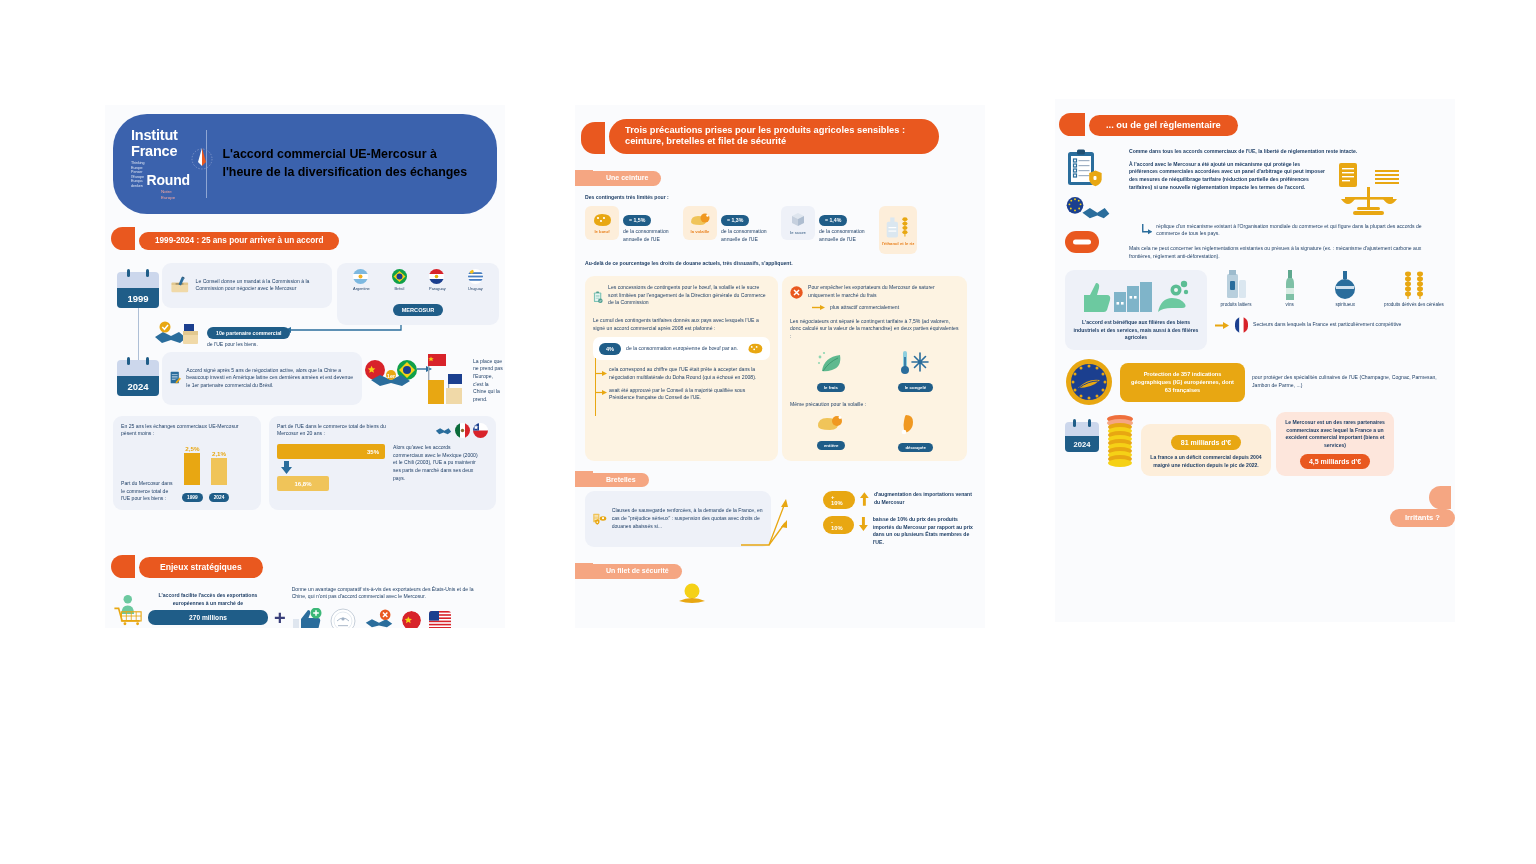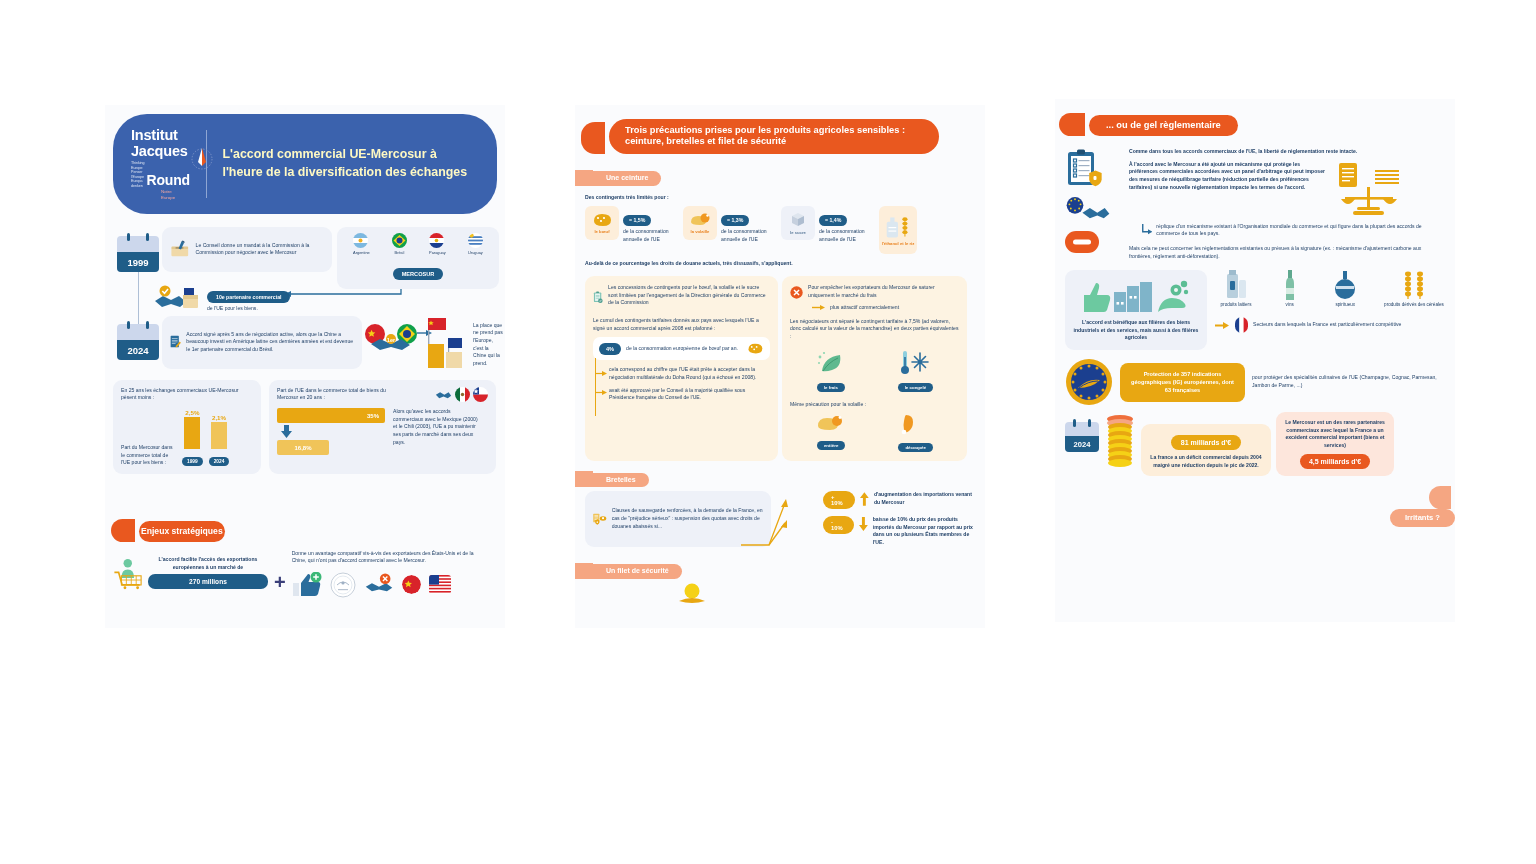--- a/index.html
+++ b/index.html
@@ -22,21 +22,21 @@
   .tab-nub { width:24px; height:23px; background:#e9581f; border-radius:14px 0 0 14px; margin-right:4px; }
   .tab-nub.salmon{ background:#f5a682; }
   .tab-nub.green { background:#4cb98b; }
 
   .hdr-pill { background:#3b62ad; border-radius:34px; display:flex; align-items:center;
     padding:14px 18px; gap:14px; }
   .logo-txt { color:#fff; font-weight:bold; font-size:14.5px; line-height:1.08; letter-spacing:-.2px; }
   .logo-sub { font-size:3.6px; font-weight:normal; line-height:1.25; color:#dfe6f4; margin-top:2px;}
   .logo-foot{ font-size:4.4px; color:#f3a6a0; margin-top:1px; line-height:1.2;}
   .vdiv { width:1px; align-self:stretch; background:#8fa6d3; margin:2px 2px; }
-  .hdr-title { color:#fef9c3; font-weight:bold; font-size:12.4px; line-height:1.42; }
+  .hdr-title { color:#000000; font-weight:bold; font-size:12.4px; line-height:1.42; }
 
   .card { background:#eef1f8; border-radius:9px; }
   .card-cream { background:#fdf3e2; border-radius:9px; }
   .card-white { background:#ffffff; border-radius:7px; }
   .card-peach { background:#fde6dc; border-radius:9px; }
   .card-sand  { background:#fdeeda; border-radius:9px; }
 
   .txt { color:#1f3f66; font-size:5.1px; line-height:1.5; }
   .txt-sm { font-size:4.6px; }
 
@@ -73,21 +73,21 @@
 </head>
 <body>
 
 <div class="stage">
 
 <div class="page" id="page-left">
 
   <div class="hdr-pill" style="margin:9px 8px 0 8px;">
     <div style="position:relative;">
       <div class="logo-txt">Institut</div>
-      <div class="logo-txt">Jacques</div>
+      <div class="logo-txt">France</div>
       <div style="display:flex;align-items:flex-end;gap:2px;">
         <div>
           <div class="logo-sub" style="white-space:pre-line;">Thinking Europe
 Penser l'Europe
 Europa denken</div>
         </div>
         <div class="logo-txt" style="font-size:14px;">Round</div>
       </div>
       <div class="logo-foot" style="white-space:pre-line;margin-left:30px;">Notre
 Europe</div>
@@ -95,20 +95,24 @@
       <svg width="22" height="30" viewBox="0 0 22 30" style="position:absolute;left:60px;top:16px;">
         <circle cx="11" cy="15" r="10" fill="none" stroke="#7b94c9" stroke-width="1" stroke-dasharray="1.4 1.6"></circle>
         <path d="M11 4 L15 18 L11 22 Z" fill="#e9581f"></path>
         <path d="M11 4 L7 18 L11 22 Z" fill="#ffffff"></path>
       </svg>
     </div>
     <div class="vdiv"></div>
     <div class="hdr-title">L'accord commercial UE-Mercosur à l'heure de la diversification des échanges</div>
   </div>
 
+  <div class="ribbon-wrap" style="margin:13px 0 0 6px;">
+    <div class="tab-nub"></div>
+    <div class="ribbon orange" style="font-size:8.2px;padding:4px 16px;">1999-2024 : 25 ans pour arriver à un accord</div>
+  </div>
 
   <div style="position:relative;margin-top:10px;height:150px;">
     <div class="vline" style="left:33px;top:38px;height:98px;"></div>
 
     <div class="yearbox" style="position:absolute;left:12px;top:12px;">
       <div class="ypin" style="left:10px;"></div>
       <div class="ypin" style="left:29px;"></div>
       <span>1999</span>
     </div>
     <div class="card" style="position:absolute;left:57px;top:3px;width:170px;height:45px;display:flex;align-items:center;gap:5px;padding:0 7px;">
@@ -296,21 +300,21 @@
           </div>
           <div class="bar-amber-l" style="width:52px;height:15px;border-radius:2px;display:flex;align-items:center;justify-content:center;color:#fff;font-weight:bold;font-size:6px;">16,8%</div>
         </div>
         <div class="txt" style="width:88px;">Alors qu'avec les accords commerciaux avec le Mexique (2000) et le Chili (2003), l'UE a pu maintenir ses parts de marché dans ses deux pays.</div>
       </div>
     </div>
   </div>
 
   <div class="ribbon-wrap" style="margin:14px 0 0 6px;">
     <div class="tab-nub"></div>
-    <div class="ribbon orange" style="font-size:8.6px;padding:5px 2px;margin-top:33px;">Enjeux stratégiques</div>
+    <div class="ribbon orange" style="font-size:8.6px;padding:5px 21px;margin-top:33px;">Enjeux stratégiques</div>
   </div>
 
   <div style="display:flex;align-items:flex-start;margin:8px 8px 0 8px;gap:6px;">
     <div style="display:flex;align-items:center;gap:4px;width:155px;">
       <svg width="44" height="46" viewBox="0 0 44 46">
         <circle cx="21" cy="9" r="6" fill="#6cc9a0"></circle>
         <path d="M12 30 q0-12 9-12 q9 0 9 12 z" fill="#6cc9a0"></path>
         <path d="M2 22 L8 22 L13 40 L38 40" stroke="#e8a712" stroke-width="2.4" fill="none"></path>
         <rect x="12" y="27" width="28" height="13" fill="none" stroke="#e8a712" stroke-width="1.6"></rect>
         <path d="M12 33 H40 M19 27 V40 M26 27 V40 M33 27 V40" stroke="#e8a712" stroke-width="1.2"></path>

